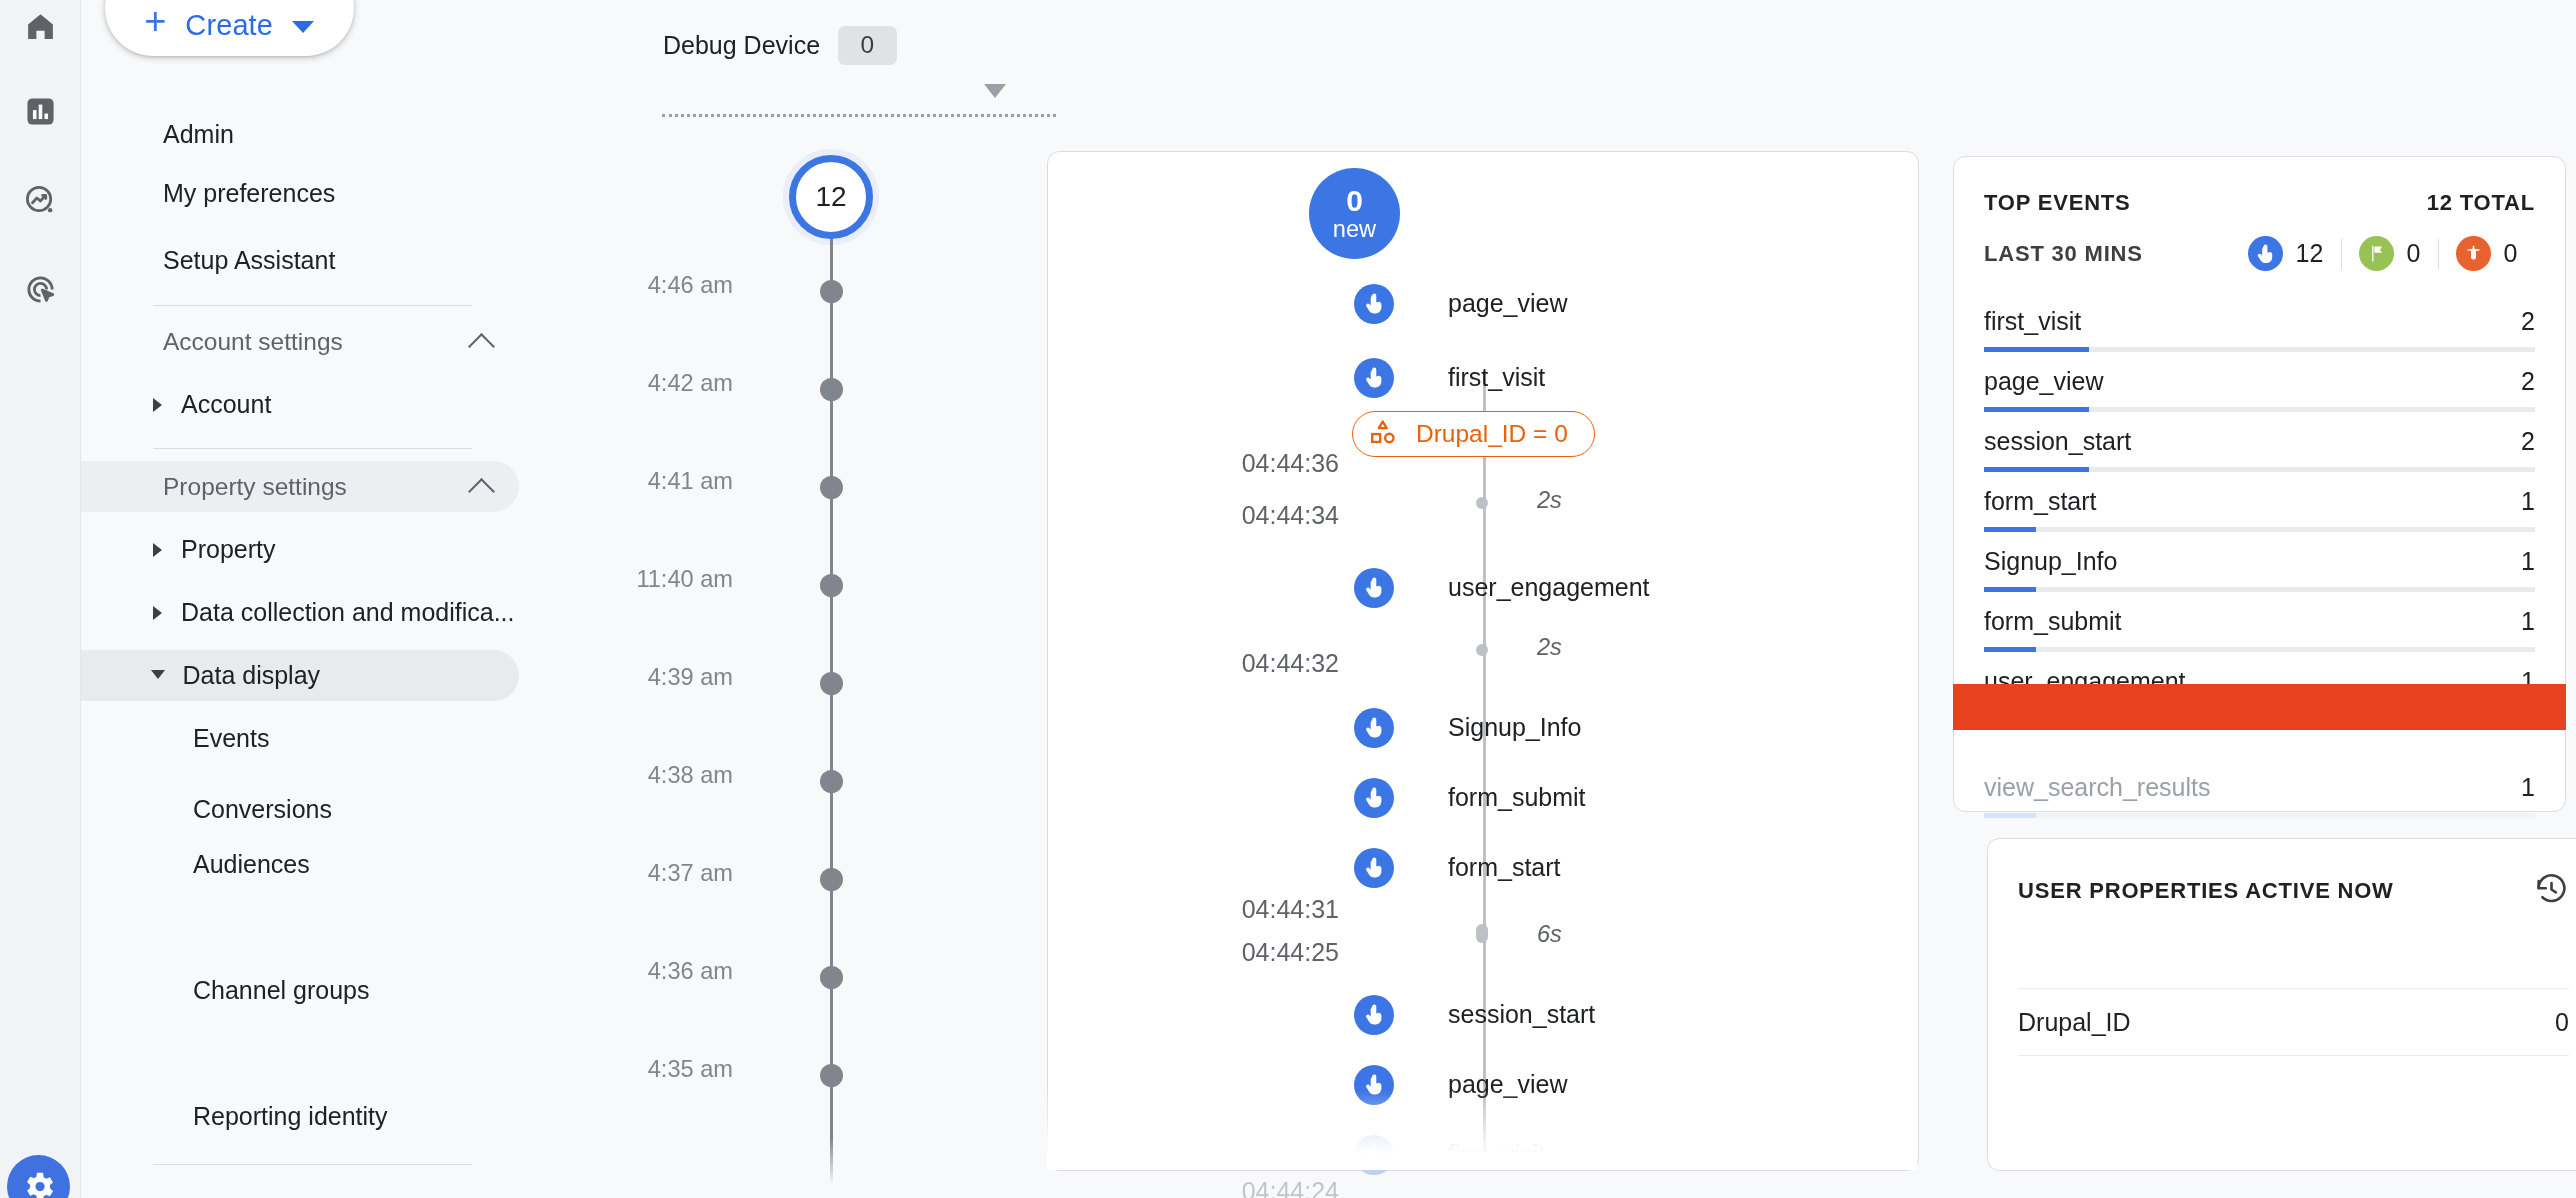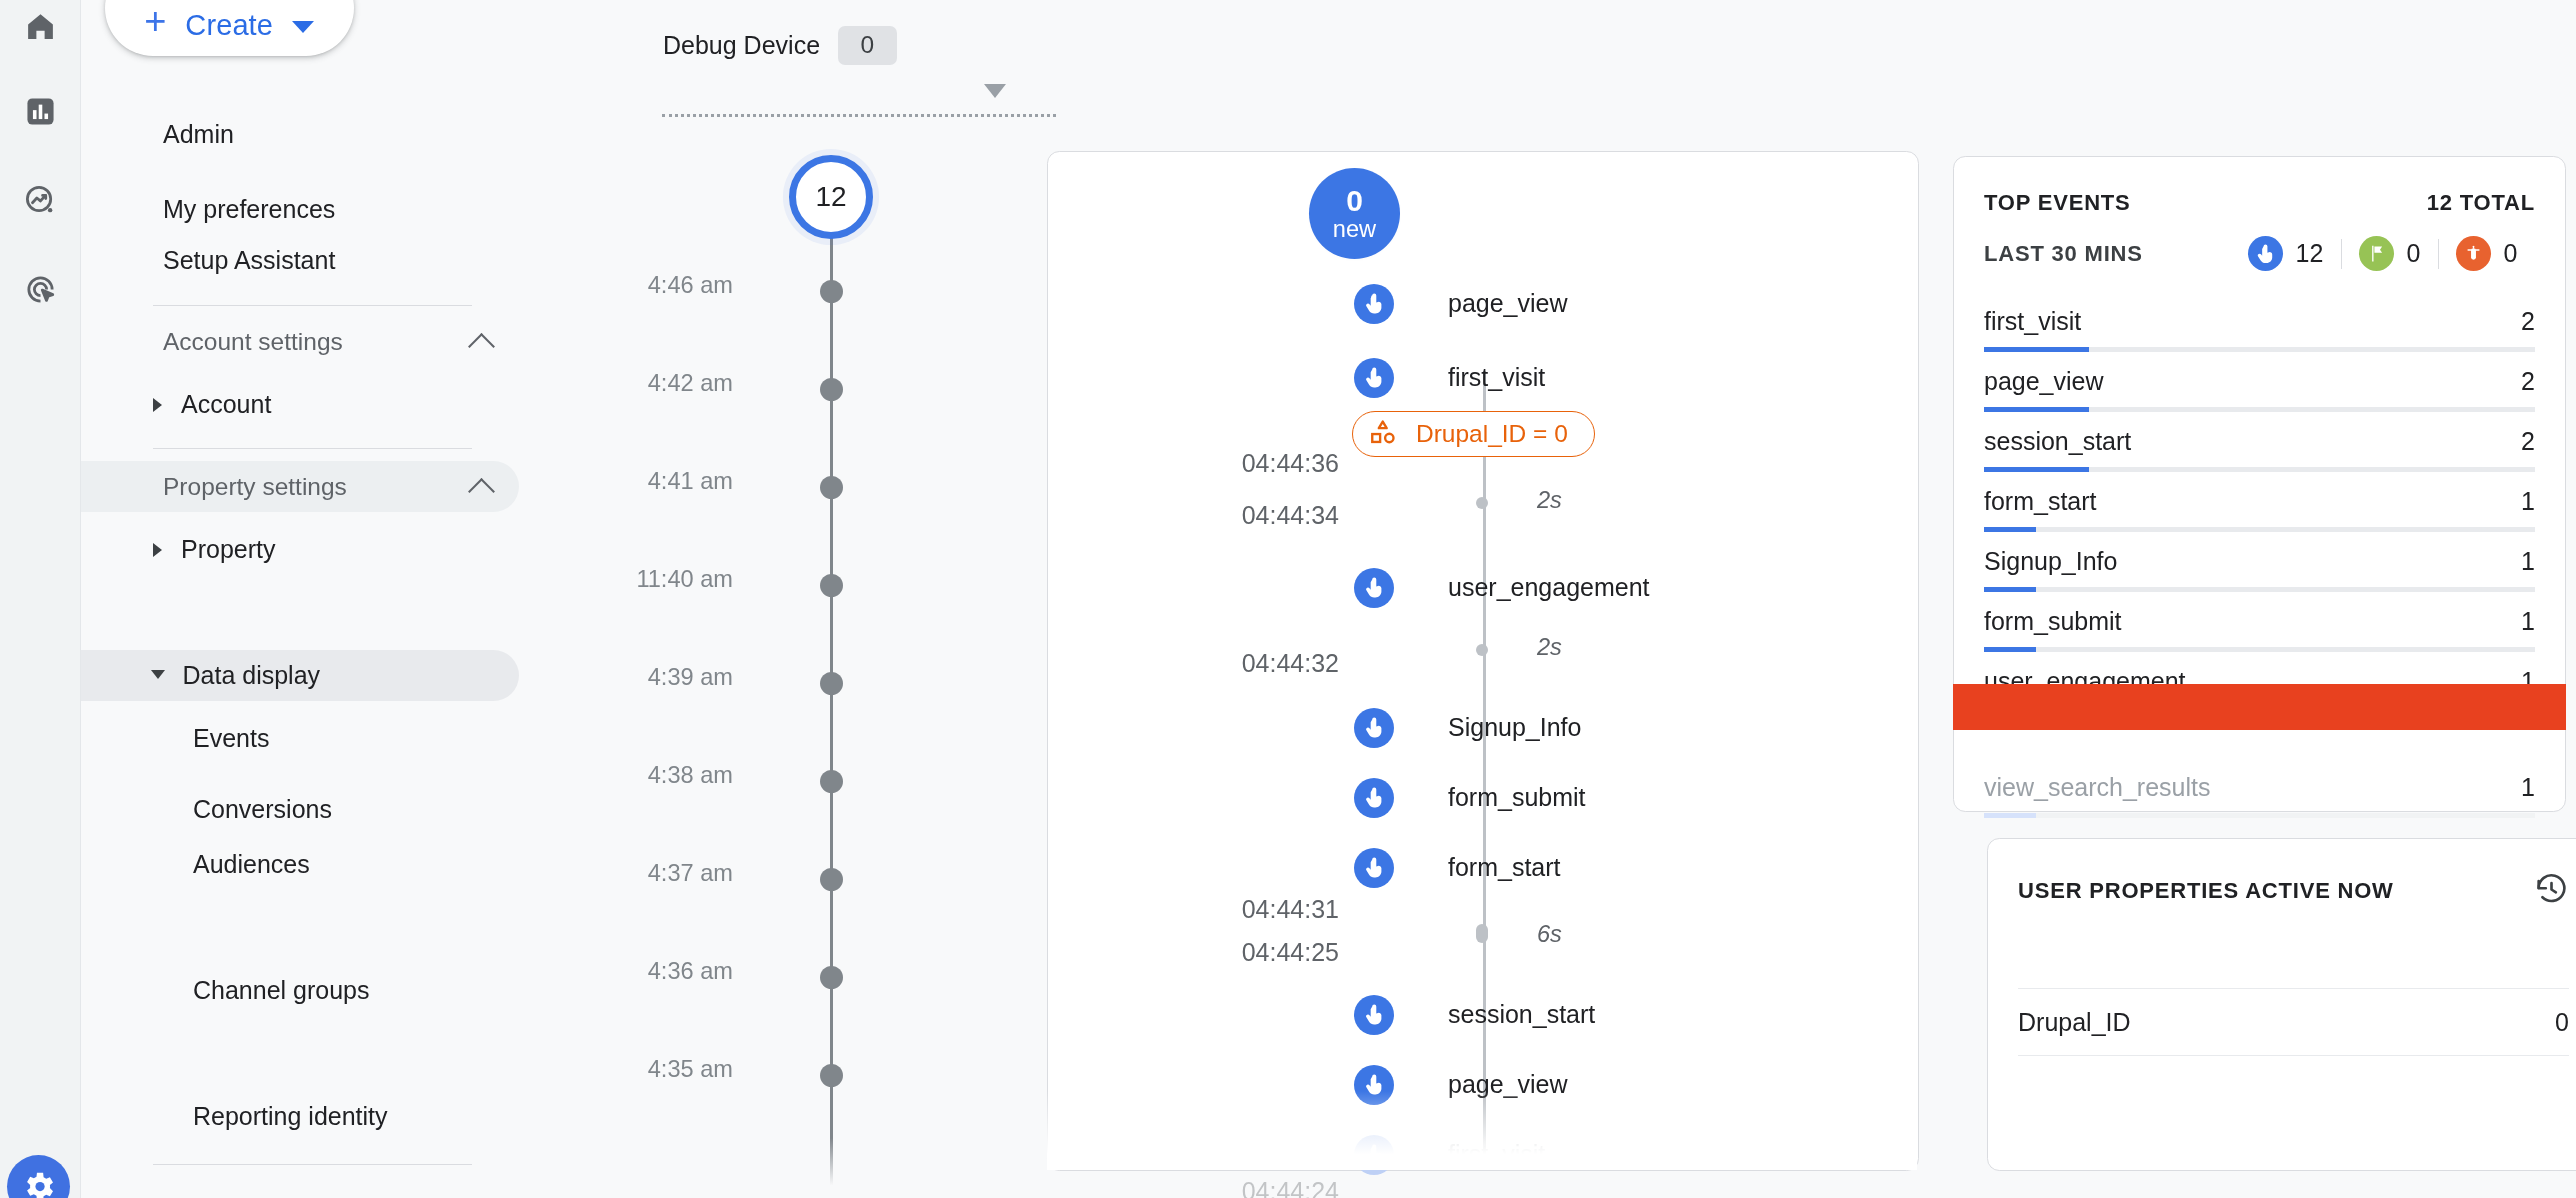--- a/index.html
+++ b/index.html
@@ -312,21 +312,21 @@
 
     <div class="create-btn">
       <span class="create-plus">+</span>
       <span class="create-label">Create</span>
       <span class="create-caret"></span>
     </div>
 
     <div class="nav-item" style="top:109px">
       <span class="txt">Admin</span>
     </div>
-    <div class="nav-item" style="top:184px">
+    <div class="nav-item" style="top:168px">
       <span class="txt">My preferences</span>
     </div>
     <div class="nav-item" style="top:235px">
       <span class="txt">Setup Assistant</span>
     </div>
 
     <div class="nav-divider" style="top:305px"></div>
 
     <div class="nav-section" style="top:316px">
       <span>Account settings</span>
@@ -341,20 +341,24 @@
     <div class="nav-divider" style="top:448px"></div>
 
     <div class="nav-section active" style="top:461px">
       <span>Property settings</span>
       <span class="chev"></span>
     </div>
 
     <div class="nav-sub" style="top:524px">
       <span class="arrow"></span>
       <span>Property</span>
+    </div>
+    <div class="nav-sub" style="top:587px">
+      <span class="arrow"></span>
+      <span>Data collection and modifica...</span>
     </div>
     <div class="nav-sub highlight" style="top:650px">
       <span class="arrow down"></span>
       <span>Data display</span>
     </div>
 
     <div class="nav-leaf" style="top:713px">
       <span>Events</span>
     </div>
     <div class="nav-leaf" style="top:784px">

